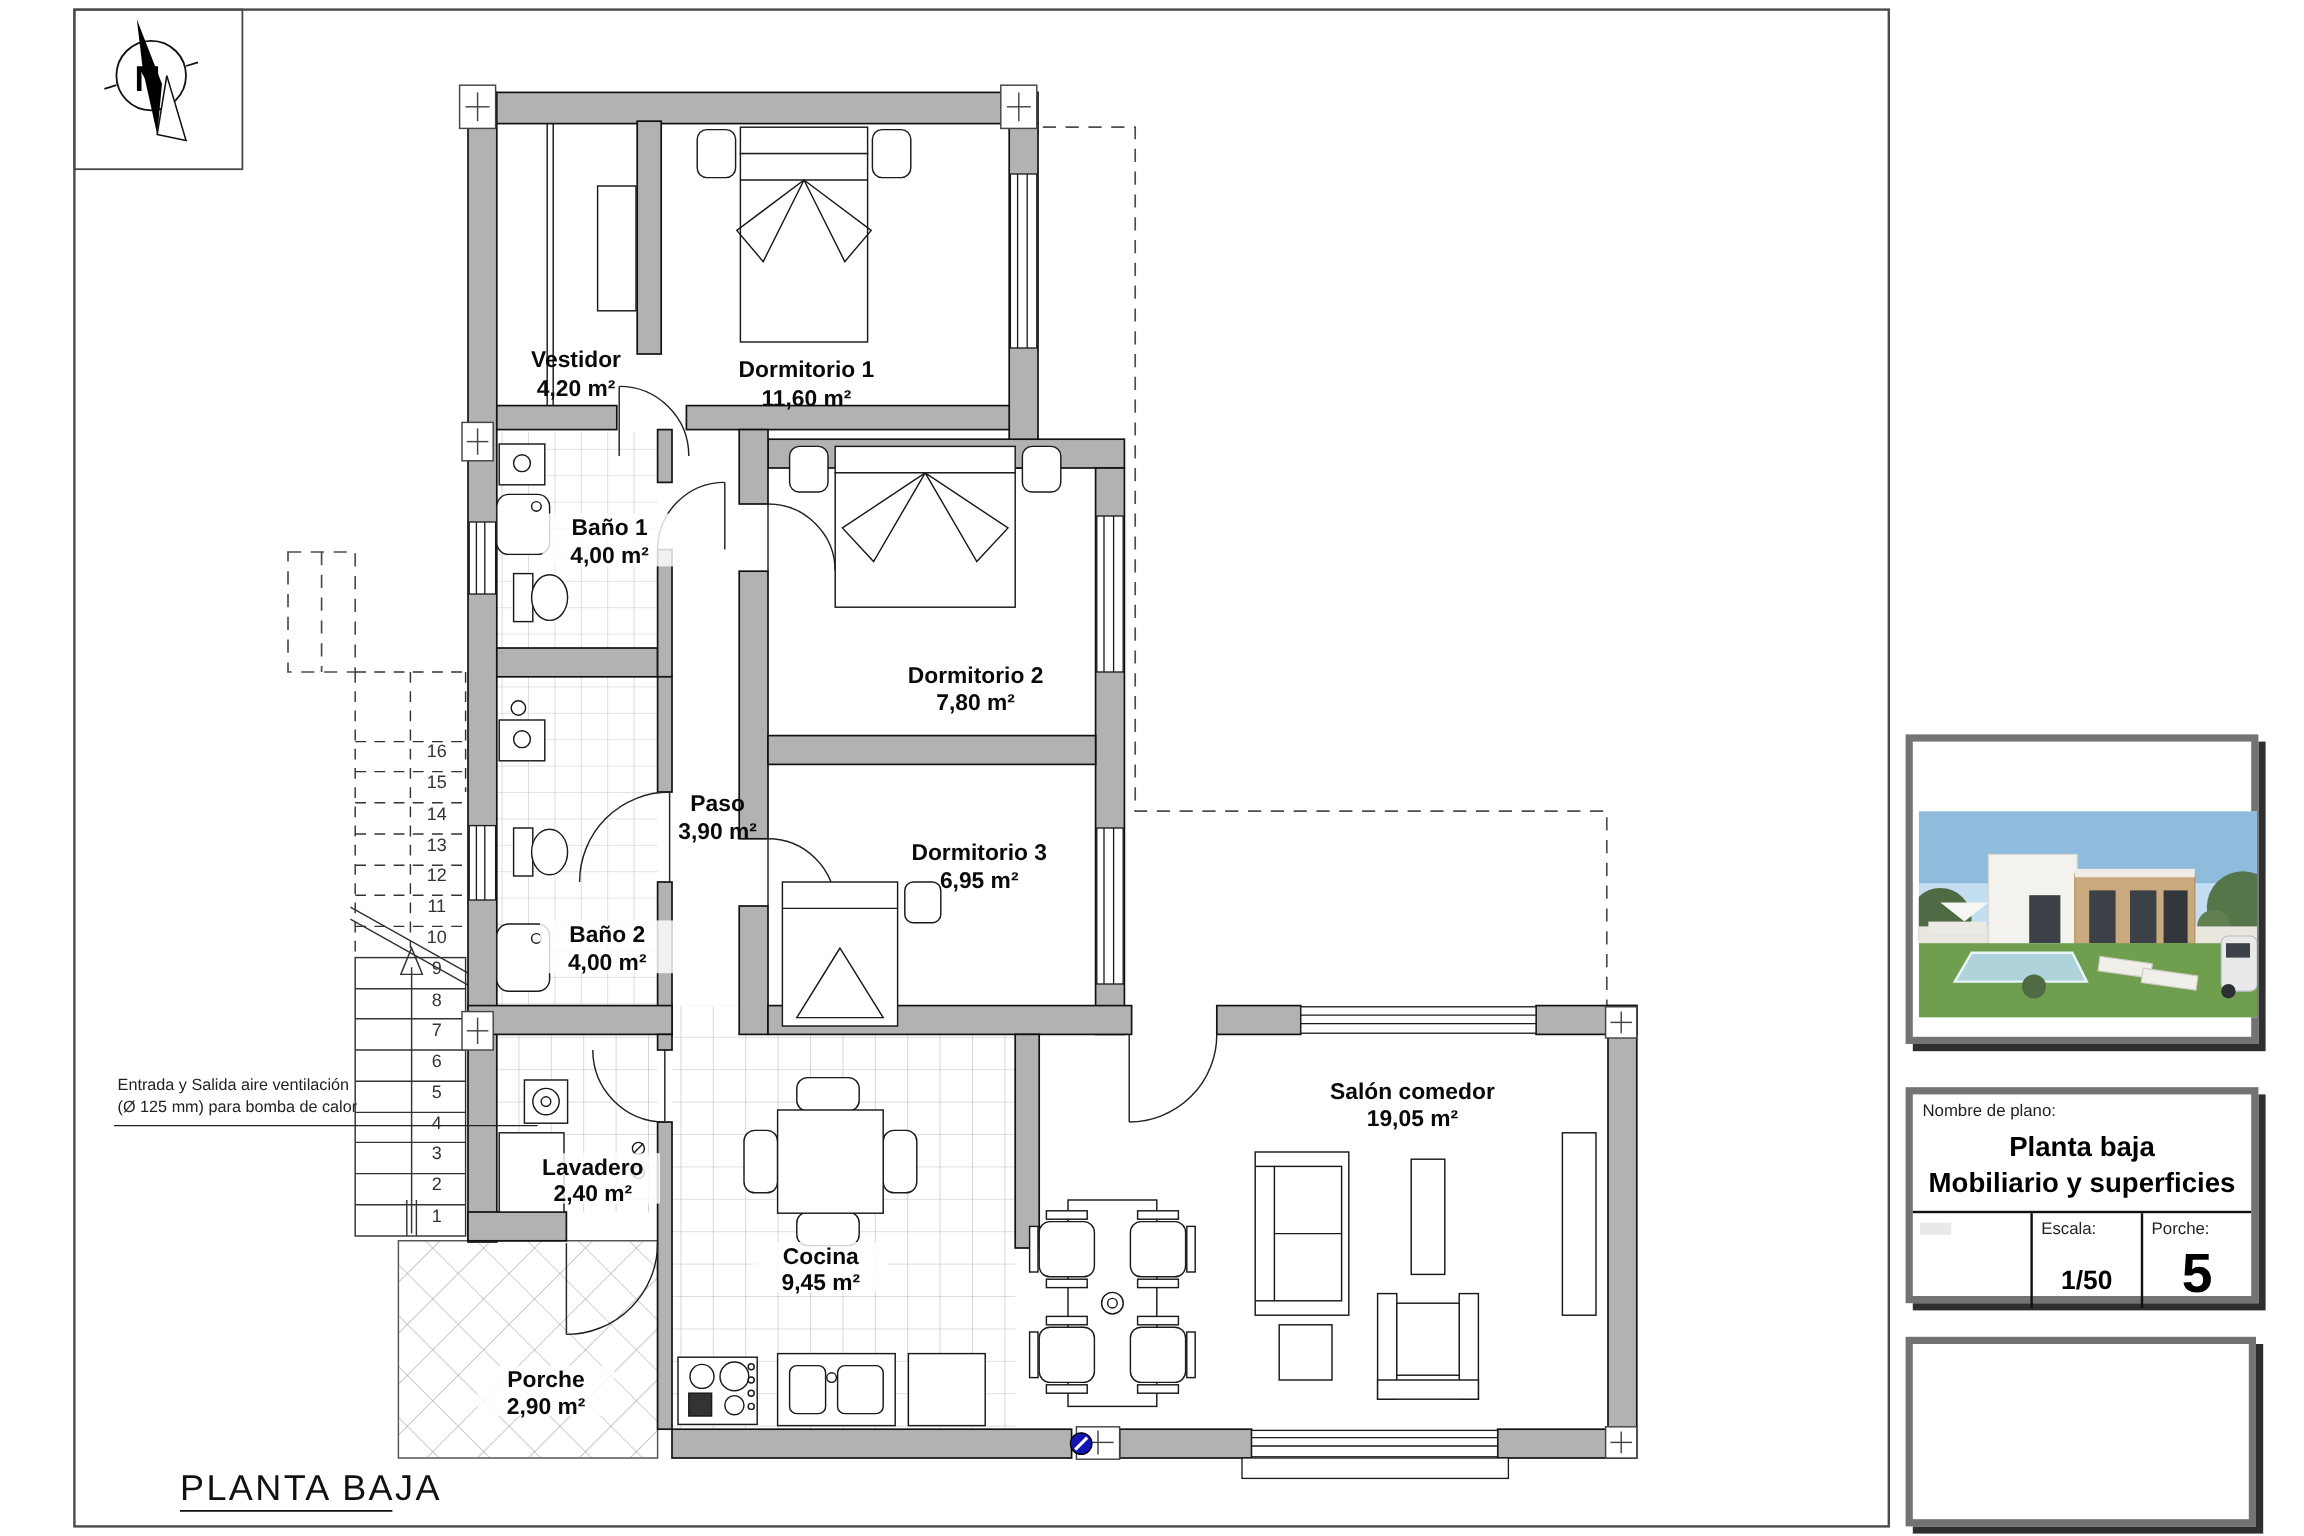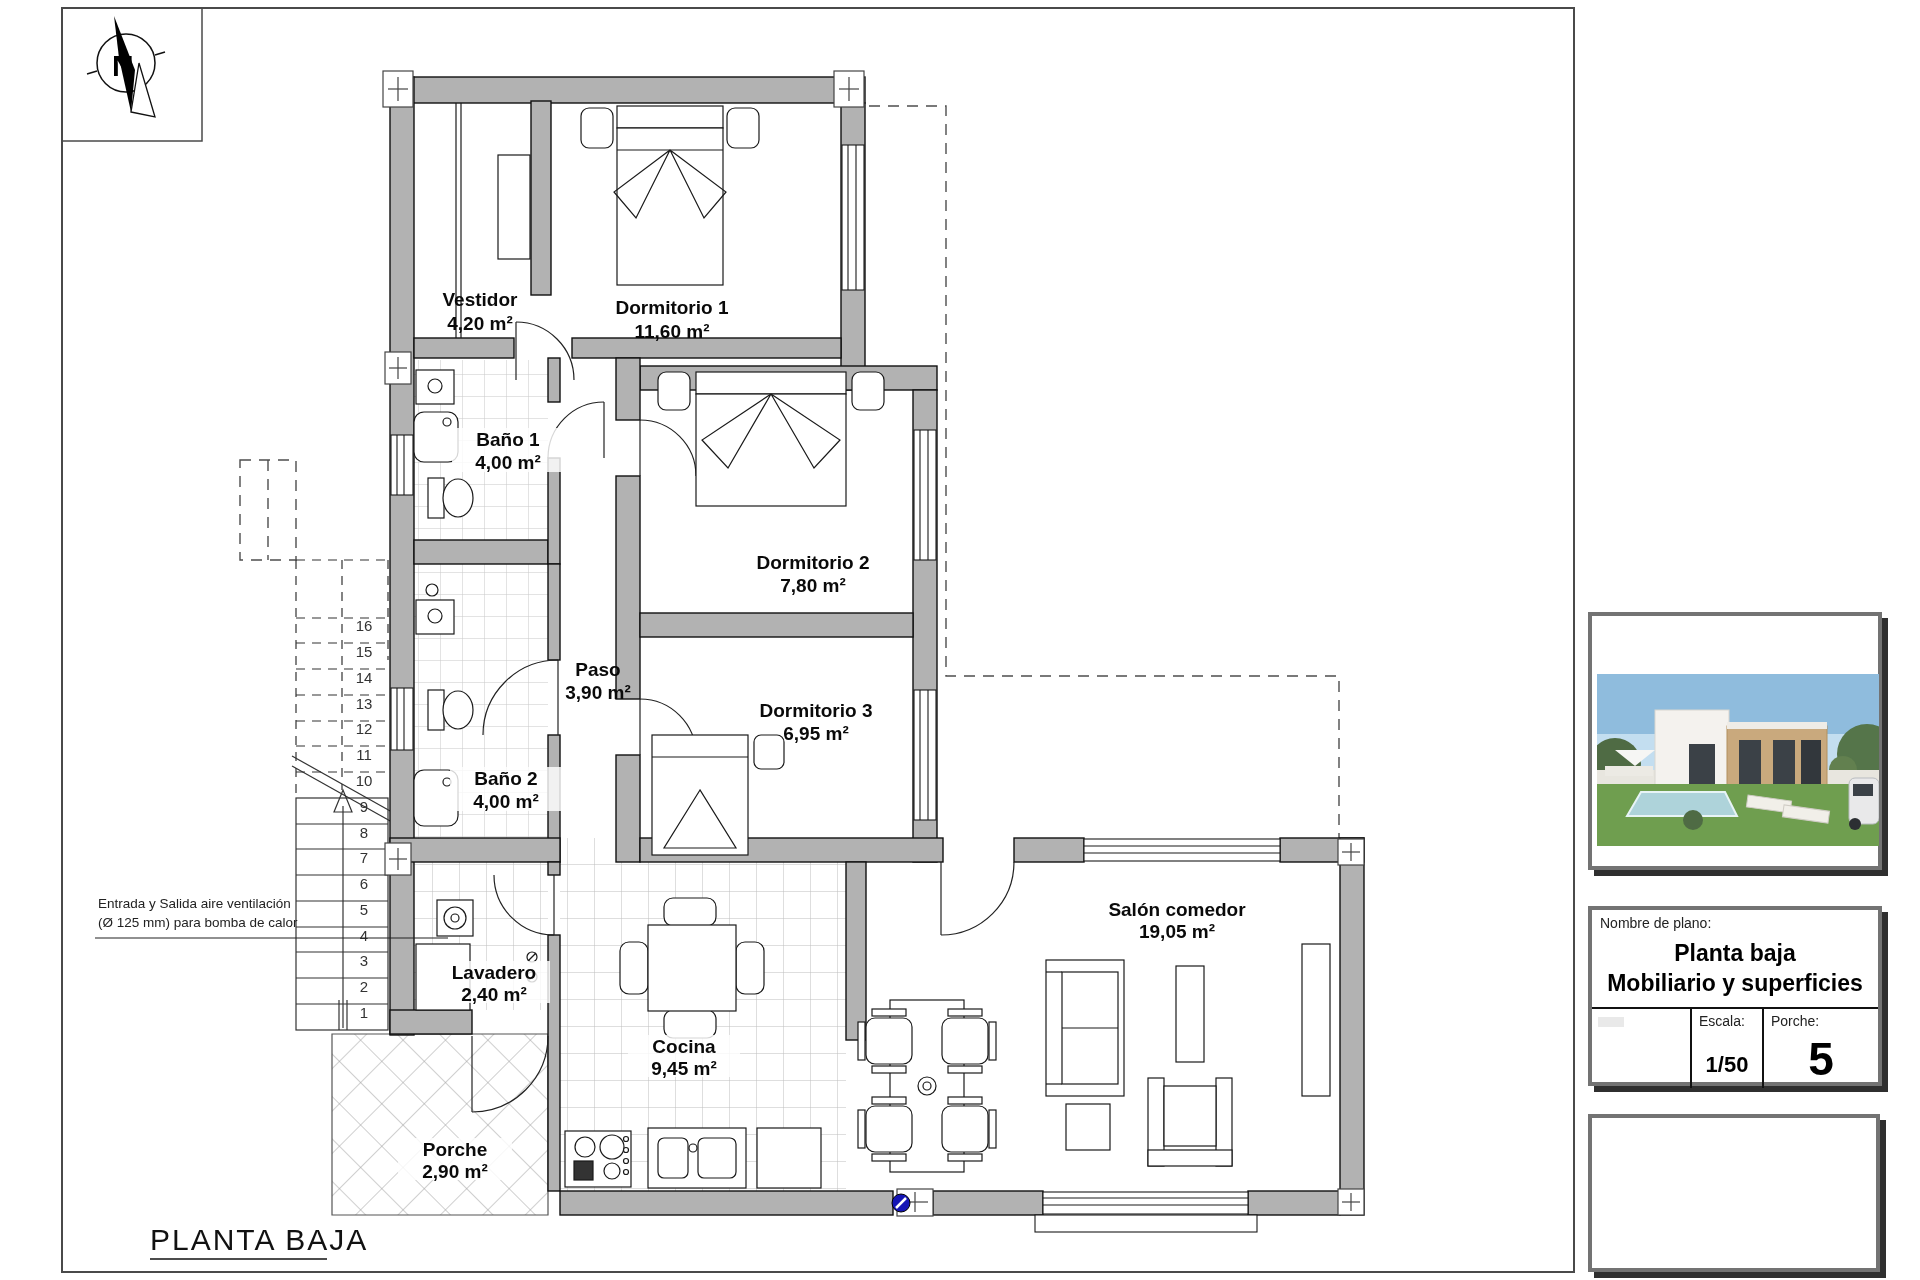--- a/index.html
+++ b/index.html
@@ -1,30 +1,30 @@
 <!DOCTYPE html>
 <html><head>
 <meta charset="utf-8">
 <style>
   html,body{margin:0;padding:0;background:#ffffff;}
   body{width:1920px;height:1280px;position:relative;font-family:"Liberation Sans",sans-serif;overflow:hidden;}
   .plan-svg{position:absolute;left:0;top:0;}
   
-  .panel{position:absolute;background:#fff;border:4px solid #737373;box-shadow:6px 6px 0 rgba(10,10,10,.85);box-sizing:border-box;}
+  .panel{position:absolute;background:#fff;border:6px solid #737373;box-shadow:6px 6px 0 rgba(10,10,10,.85);box-sizing:border-box;}
   .render-box{left:1588px;top:612px;width:294px;height:258px;}
   .render-box svg{position:absolute;left:5px;top:58px;}
   .titleblock{left:1588px;top:906px;width:294px;height:180px;}
   .tb-top{position:relative;height:99px;border-bottom:2px solid #111;box-sizing:border-box;}
   .tb-label{position:absolute;left:8px;top:5px;font-size:14px;color:#222;}
   .tb-name{position:absolute;left:0;right:0;top:28px;text-align:center;font-weight:bold;font-size:23px;line-height:30px;color:#000;}
   .tb-bottom{display:flex;height:79px;}
   .tb-cell{position:relative;box-sizing:border-box;border-right:2px solid #111;}
   .tb-cell:last-child{border-right:none;}
   .tb-c1{width:100px;}
-  .tb-c2{width:72px;}
+  .tb-c2{width:92px;}
   .tb-c3{flex:1;}
   .cell-label{position:absolute;left:7px;top:4px;font-size:14px;color:#222;}
   .cell-value{position:absolute;left:0;right:0;bottom:10px;text-align:center;font-weight:bold;font-size:22px;color:#000;}
   .cell-value-big{position:absolute;left:0;right:0;bottom:2px;text-align:center;font-weight:bold;font-size:46px;color:#000;}
   .empty-box{left:1588px;top:1114px;width:292px;height:158px;}
   .smudge{position:absolute;left:6px;top:8px;width:26px;height:10px;background:#e9e9e9;}
 </style>
 </head>
 <body>
 

